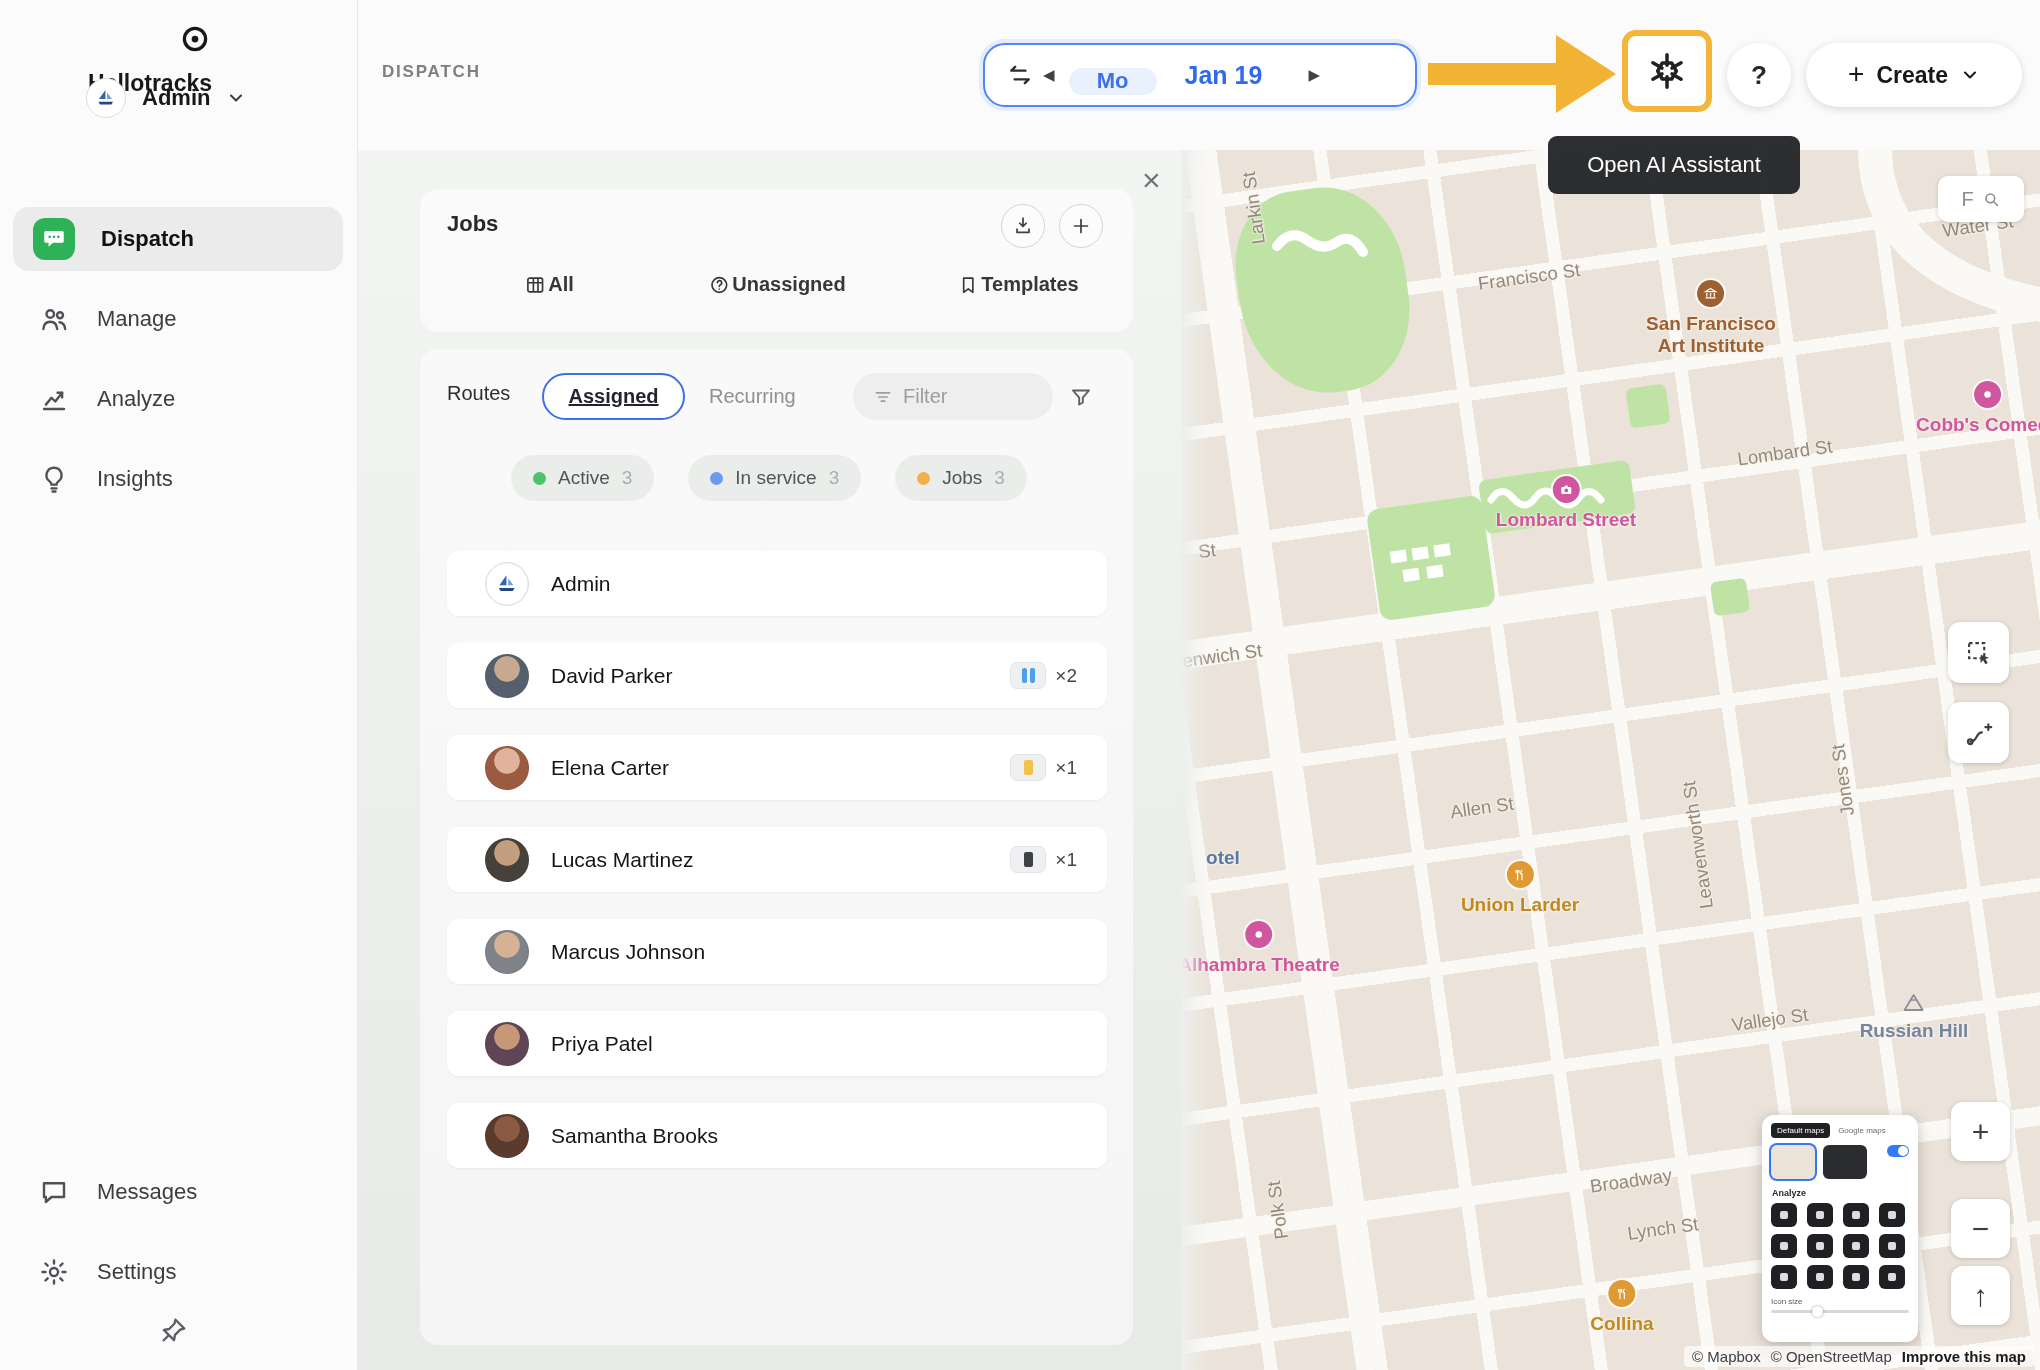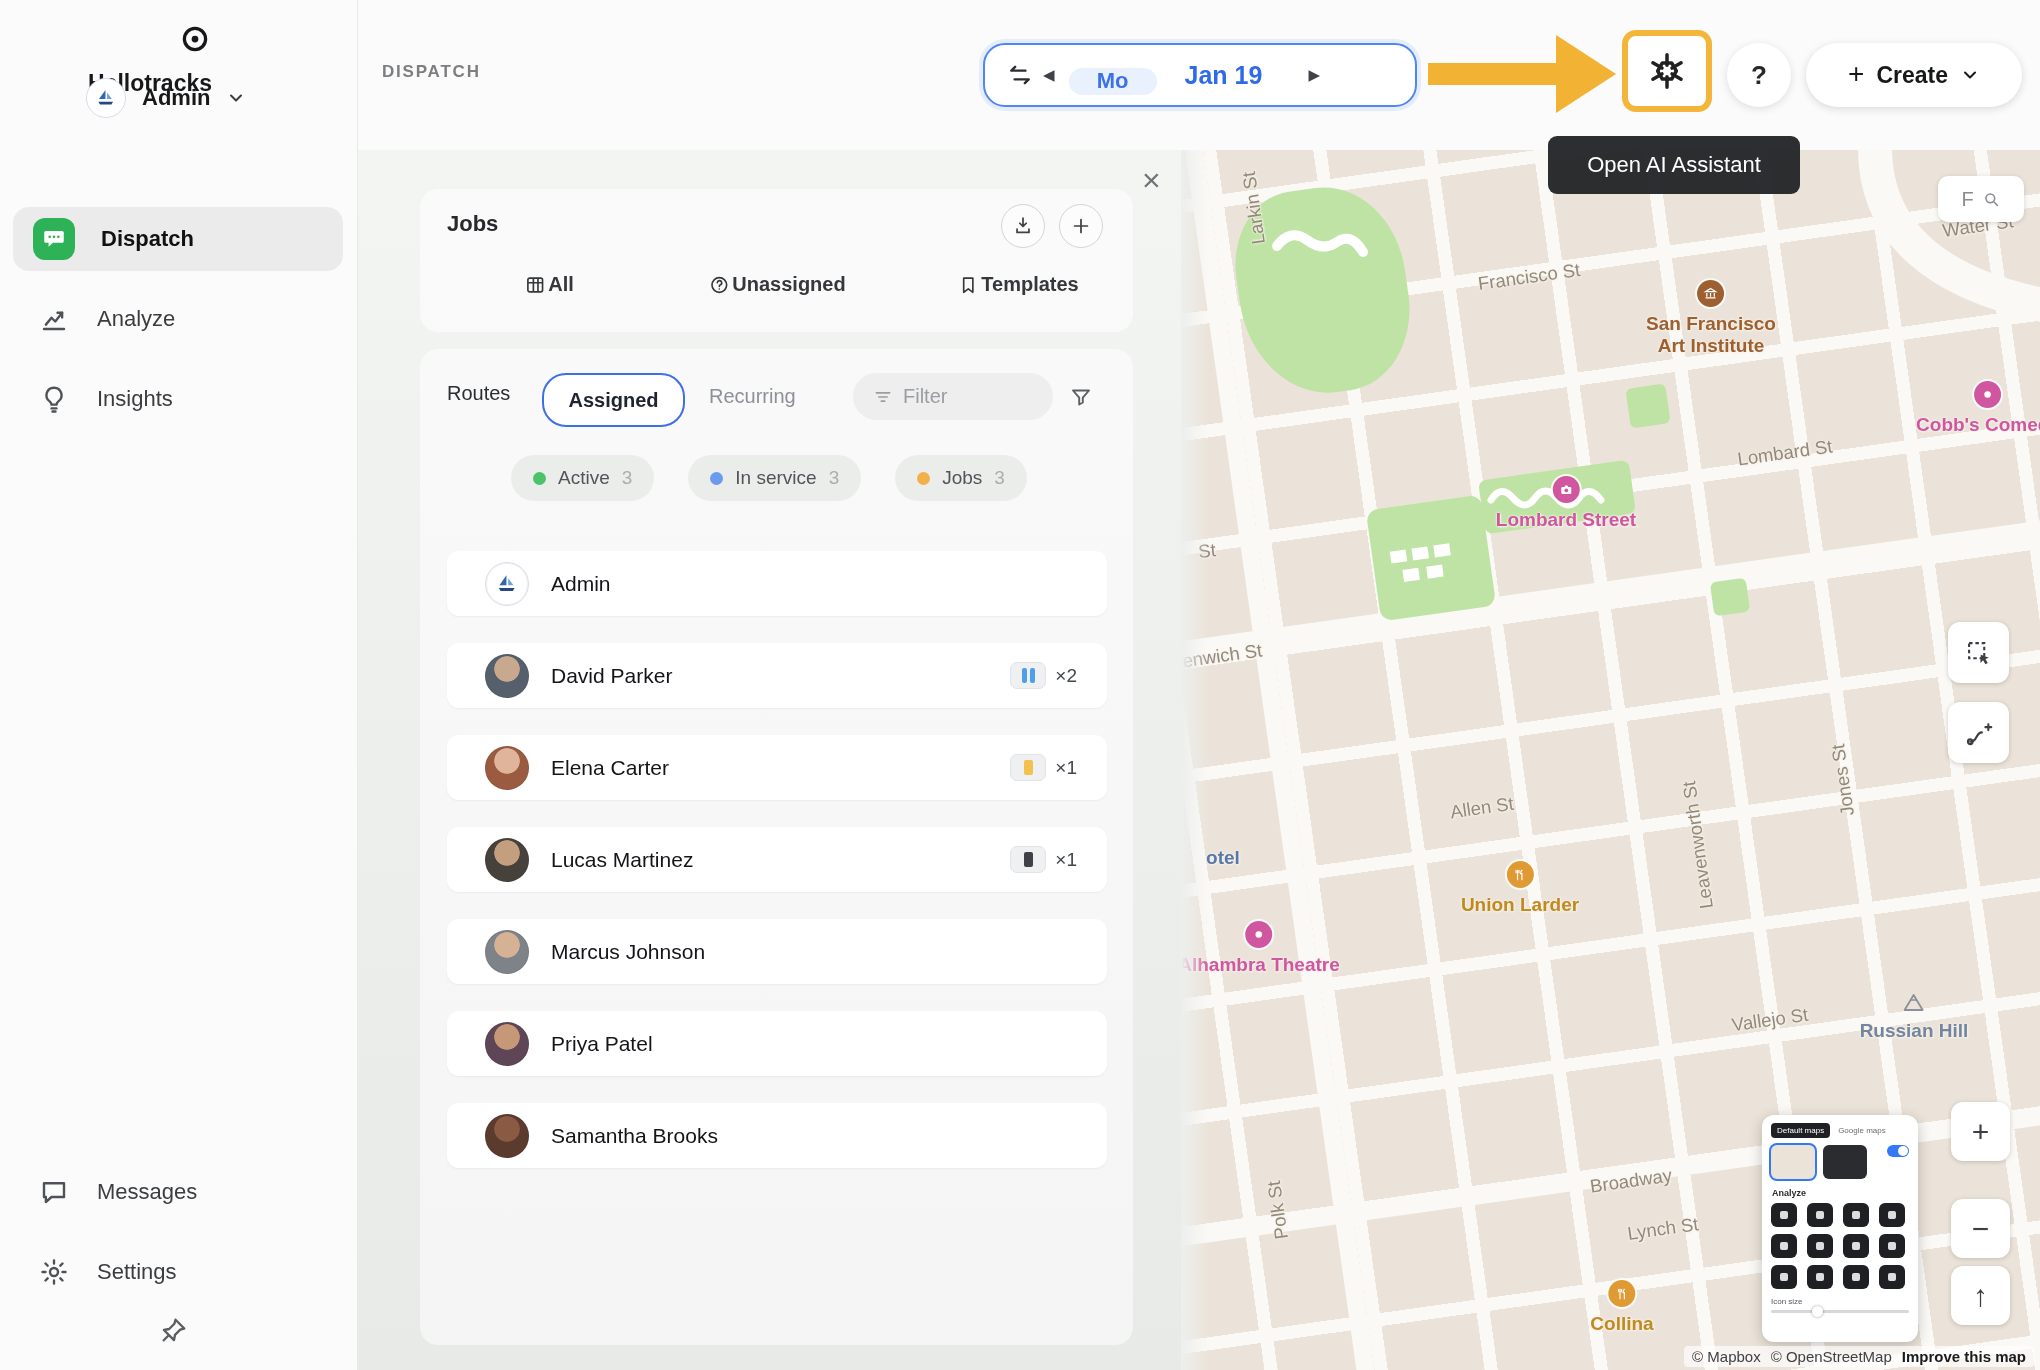--- a/index.html
+++ b/index.html
@@ -46,21 +46,21 @@
   .panel { position:absolute; left:358px; top:150px; width:823px; height:1220px; background:linear-gradient(180deg,#F3F5F3 0%,#ECEEEC 60%,#E8EAE8 100%); z-index:20; }
   .panel-close { position:absolute; left:784px; top:14px; font-size:32px; color:#6F7276; cursor:pointer; line-height:1; }
   .card { position:absolute; left:62px; width:713px; background:rgba(255,255,255,.50); border-radius:18px; }
   .jobs-card { top:39px; height:143px; }
   .jobs-title { position:absolute; left:27px; top:22px; font-size:22px; font-weight:600; color:#26282B; }
   .circ-btn { position:absolute; top:15px; width:44px; height:44px; border-radius:50%; border:1.5px solid #D4D6D4; display:flex; align-items:center; justify-content:center; color:#3E4146; cursor:pointer; background:rgba(255,255,255,.4); }
   .jobs-tabs { position:absolute; left:0; top:84px; width:100%; height:42px; }
   .jtab { position:absolute; transform:translateX(-50%); display:flex; align-items:center; gap:2px; font-size:20px; font-weight:600; color:#35373B; cursor:pointer; }
   .routes-card { top:199px; height:996px; }
   .routes-lbl { position:absolute; left:27px; top:33px; font-size:20px; font-weight:500; color:#2B2D31; }
-  .assigned-pill { position:absolute; left:122px; top:24px; width:143px; height:54px; border:2px solid #3D6FE8; border-radius:24px; background:#fff; font-size:20px; font-weight:600; color:#1F2430; display:flex; align-items:center; justify-content:center; cursor:pointer; }
+  .assigned-pill { position:absolute; left:122px; top:24px; width:143px; height:47px; border:2px solid #3D6FE8; border-radius:24px; background:#fff; font-size:20px; font-weight:600; color:#1F2430; display:flex; align-items:center; justify-content:center; cursor:pointer;text-decoration:underline; }
   .recurring { position:absolute; left:289px; top:24px; height:47px; display:flex; align-items:center; font-size:20px; color:#8D9097; cursor:pointer; }
   .filter-input { position:absolute; left:433px; top:24px; width:200px; height:47px; border-radius:24px; background:rgba(235,237,235,.92); display:flex; align-items:center; gap:10px; padding-left:20px; cursor:text; }
   .filter-input .ph { font-size:20px; color:#9A9DA1; }
   .funnel-btn { position:absolute; left:640px; top:28px; width:42px; height:40px; display:flex; align-items:center; justify-content:center; color:#5B5E63; cursor:pointer; }
   .chips-row { position:absolute; left:91px; top:106px; display:flex; gap:34px; }
   .chip { height:46px; border-radius:23px; background:rgba(233,235,233,.85); display:inline-flex; align-items:center; gap:12px; padding:0 22px; cursor:pointer; }
   .chip .dot { width:13px; height:13px; border-radius:50%; }
   .chip .lbl { font-size:19px; font-weight:500; color:#515459; }
   .chip .cnt { font-size:19px; color:#ABADB0; }
   .dot-green { background:#4CC36B; } .dot-blue { background:#6B9AEF; } .dot-orange { background:#F2B04A; }
@@ -160,20 +160,31 @@
               <path d="M4.5 4.5h15c.8 0 1.5.7 1.5 1.5v8c0 .8-.7 1.5-1.5 1.5H11l-4 3.6v-3.6H4.5C3.7 15.5 3 14.8 3 14V6c0-.8.7-1.5 1.5-1.5z" fill="#fff"></path>
               <circle cx="8" cy="10" r="1.2" fill="#2EB257"></circle>
               <circle cx="12" cy="10" r="1.2" fill="#2EB257"></circle>
               <circle cx="16" cy="10" r="1.2" fill="#2EB257"></circle>
             </svg>
         </span>
         <span class="lbl">Dispatch</span>
       </div>
       <div class="sb-item">
         <span class="sb-ico">
+          <svg width="30" height="30" viewBox="0 0 24 24" fill="none" stroke="#4E5256" stroke-width="1.9" stroke-linecap="round">
+              <circle cx="9" cy="8" r="3"></circle>
+              <path d="M3.5 20c.3-3.6 2.3-5.8 5.5-5.8s5.2 2.2 5.5 5.8"></path>
+              <circle cx="16.8" cy="9" r="2.4"></circle>
+              <path d="M16.4 14.6c2.6.3 4.2 2.2 4.5 5.4"></path>
+            </svg>
+        </span>
+        <span class="lbl">Manage</span>
+      </div>
+      <div class="sb-item">
+        <span class="sb-ico">
           <svg width="30" height="30" viewBox="0 0 24 24" fill="none" stroke="#4E5256" stroke-width="1.9" stroke-linecap="round" stroke-linejoin="round">
               <path d="M4 20h16"></path>
               <path d="M5.5 16.5l4.5-5.5 3 3 5.5-7"></path>
               <path d="M14.8 7h3.7v3.7"></path>
             </svg>
         </span>
         <span class="lbl">Analyze</span>
       </div>
       <div class="sb-item">
         <span class="sb-ico">

